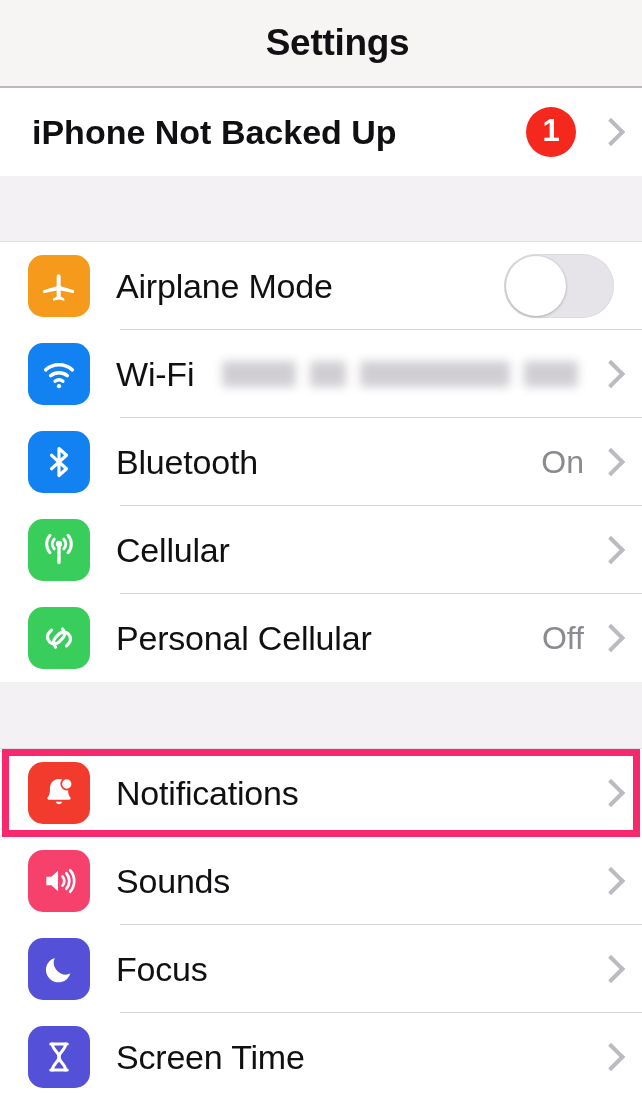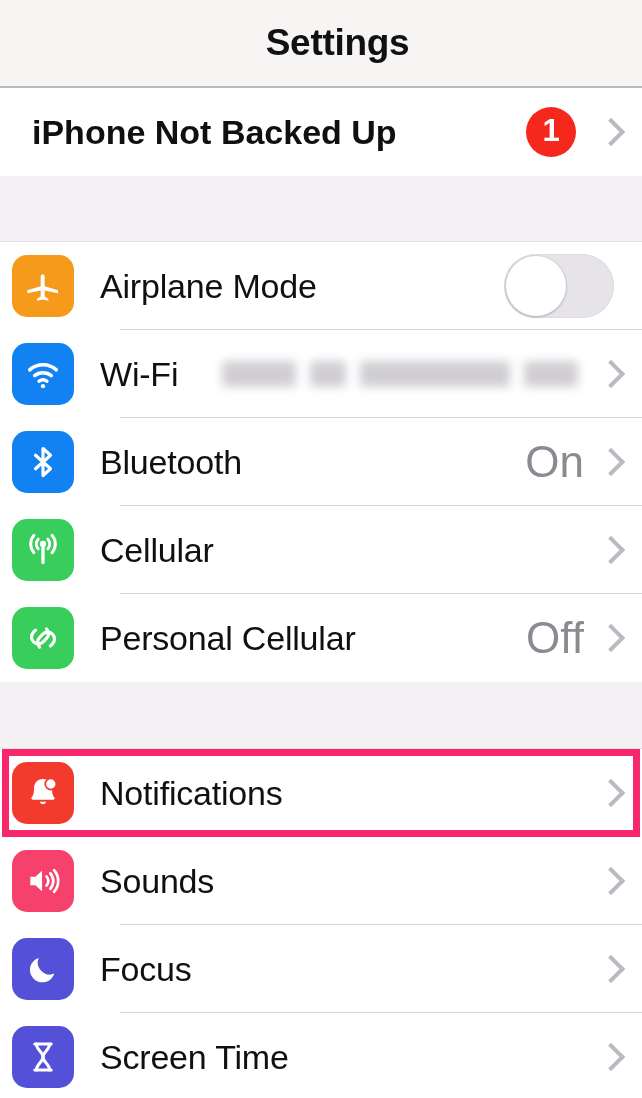--- a/index.html
+++ b/index.html
@@ -54,21 +54,21 @@
     width: 100%;
   }
 
   
   .row {
     position: relative;
     display: flex;
     align-items: center;
     height: 88px;
     background: #ffffff;
-    padding-left: 12px;
+    padding-left: 28px;
     padding-right: 22px;
   }
   .row-plain { padding-left: 32px; font-weight: bold; }
 
   
   .row.sep::after {
     content: "";
     position: absolute;
     left: 120px;
     right: 0;
@@ -95,21 +95,21 @@
     font-size: 34px;
     color: #100f12;
     letter-spacing: -0.2px;
     white-space: nowrap;
   }
   .row-label-plain { font-size: 34px; color: #100f12; }
 
   .spacer { flex: 1 1 auto; }
 
   .row-value {
-    font-size: 44px;
+    font-size: 32px;
     color: #8b8a90;
     margin-right: 16px;
     white-space: nowrap;
     text-align: center;
   }
 
   
   .chevron {
     width: 20px;
     height: 34px;

